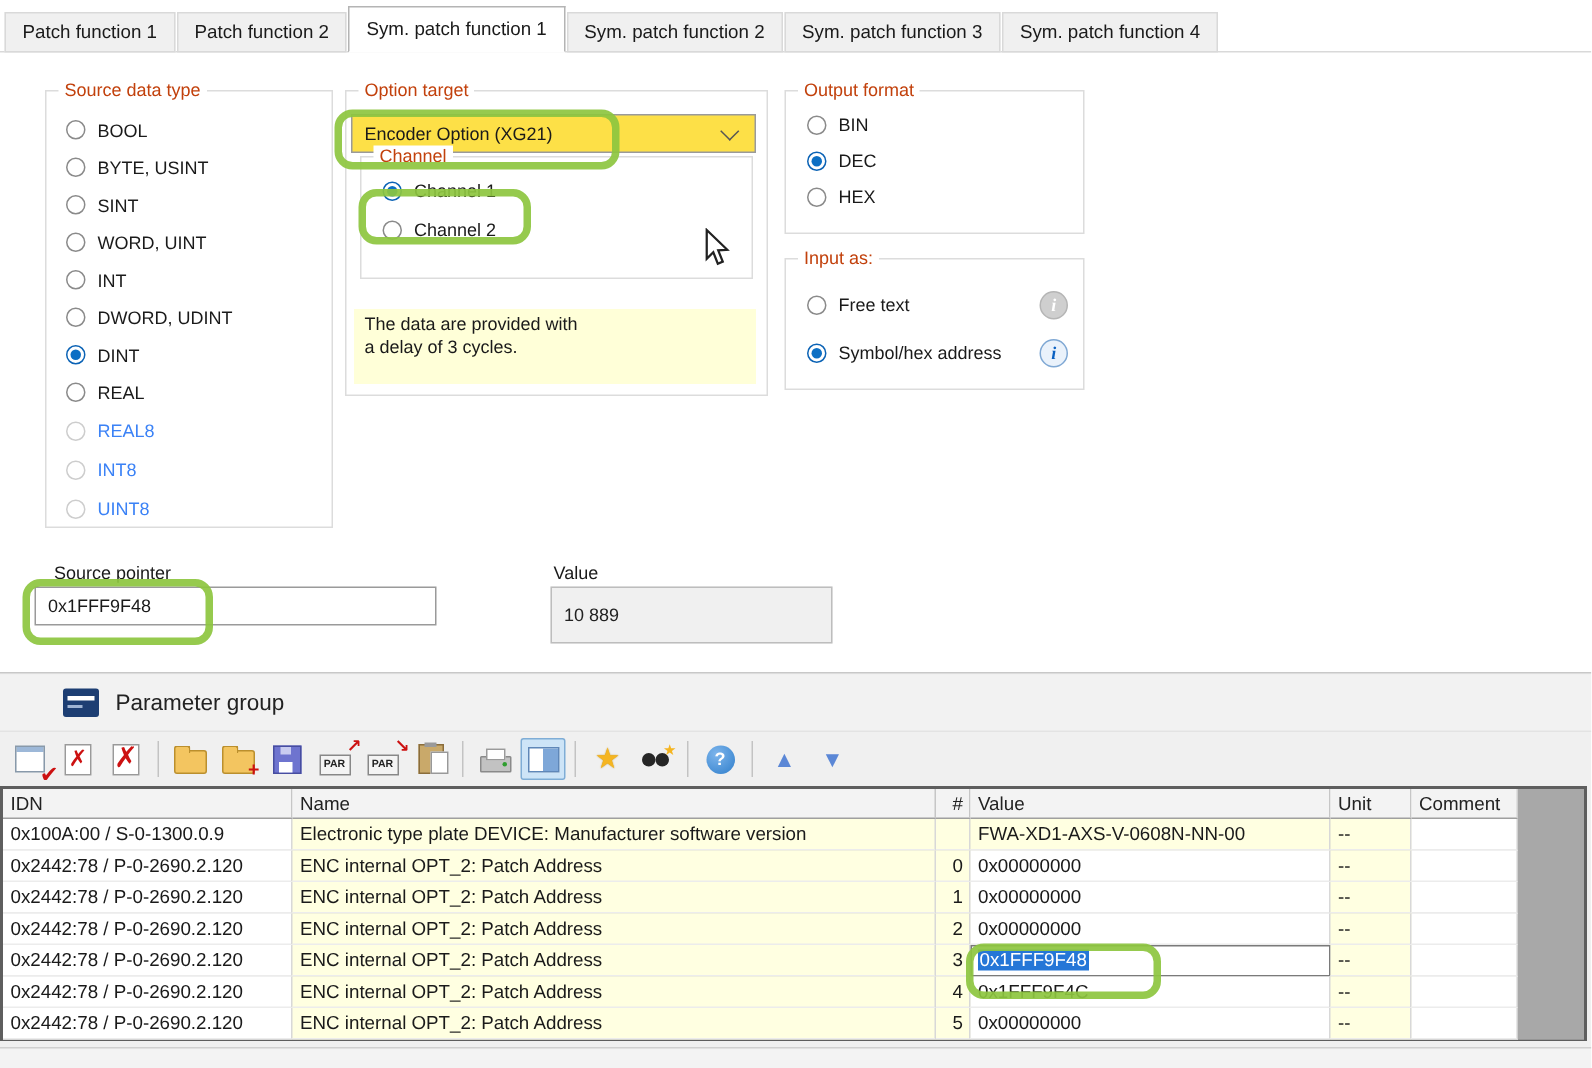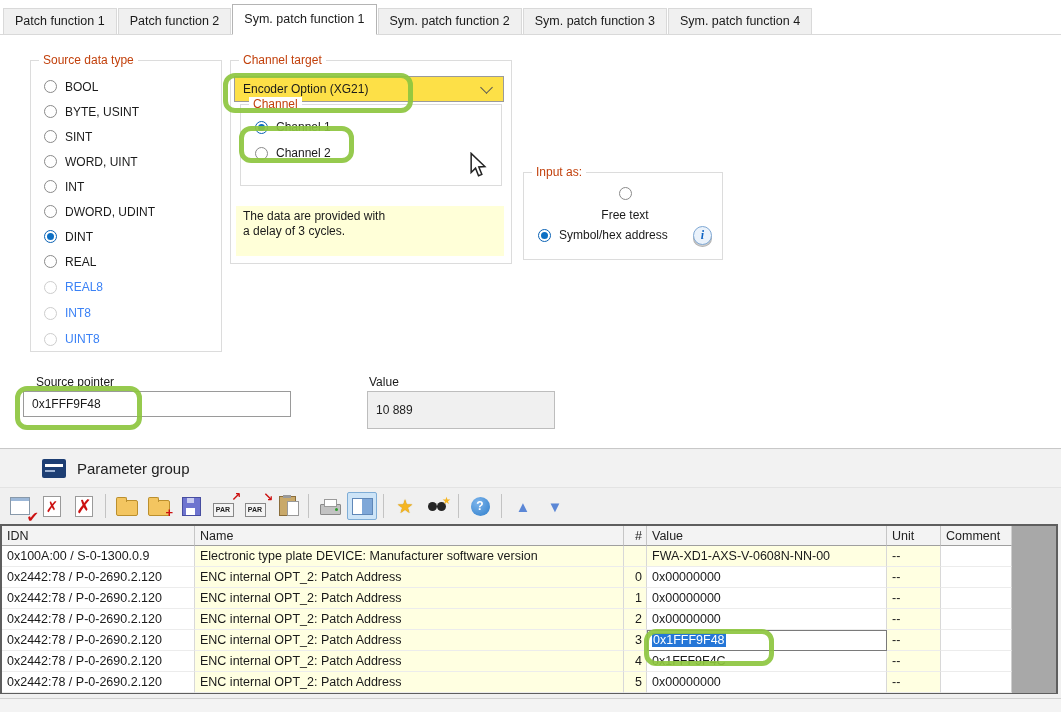--- a/index.html
+++ b/index.html
@@ -185,21 +185,21 @@
           <span class="radio-label">INT8</span>
         </div>
       <div class="radio-row disabled" style="height:26px;">
           <span class="radio disabled"></span>
           <span class="radio-label">UINT8</span>
         </div>
     </div>
   </div>
 
   <div class="group" style="left:230px;top:60px;width:280px;height:202px;">
-    <span class="group-label">Channel target</span>
+    <span class="group-label">Option target</span>
   </div>
   <div class="combo" style="left:234px;top:76px;width:270px;height:26px;">
     <span class="combo-text">Encoder Option (XG21)</span>
     <span class="combo-chevron"></span>
   </div>
   <div class="group" style="left:240px;top:104px;width:260px;height:80px;">
     <span class="group-label">Channel</span>
     <div style="padding:9px 0 0 14px;">
       <div class="radio-row" style="height:26px;">
           <span class="radio on"></span>
@@ -209,25 +209,42 @@
           <span class="radio"></span>
           <span class="radio-label">Channel 2</span>
         </div>
     </div>
   </div>
   <div class="notice" style="left:236px;top:206px;width:254px;height:44px;">
     <div>The data are provided with</div>
     <div>a delay of 3 cycles.</div>
   </div>
 
+  <div class="group" style="left:523px;top:60px;width:198px;height:94px;">
+    <span class="group-label">Output format</span>
+    <div style="padding:10px 0 0 14px;">
+      <div class="radio-row" style="height:24px;">
+          <span class="radio"></span>
+          <span class="radio-label">BIN</span>
+        </div>
+      <div class="radio-row" style="height:24px;">
+          <span class="radio on"></span>
+          <span class="radio-label">DEC</span>
+        </div>
+      <div class="radio-row" style="height:24px;">
+          <span class="radio"></span>
+          <span class="radio-label">HEX</span>
+        </div>
+    </div>
+  </div>
 
   <div class="group" style="left:523px;top:172px;width:198px;height:86px;">
     <span class="group-label">Input as:</span>
     <div style="padding:14px 10px 0 14px;">
-      <div class="radio-row" style="height:32px;flex-direction:column;">
+      <div class="radio-row" style="height:32px;">
         <span class="radio"></span>
         <span class="radio-label">Free text</span>
         <span class="info gray" style="margin-left:auto;">i</span>
       </div>
       <div class="radio-row" style="height:32px;">
         <span class="radio on"></span>
         <span class="radio-label">Symbol/hex address</span>
         <span class="info blue" style="margin-left:auto;">i</span>
       </div>
     </div>

